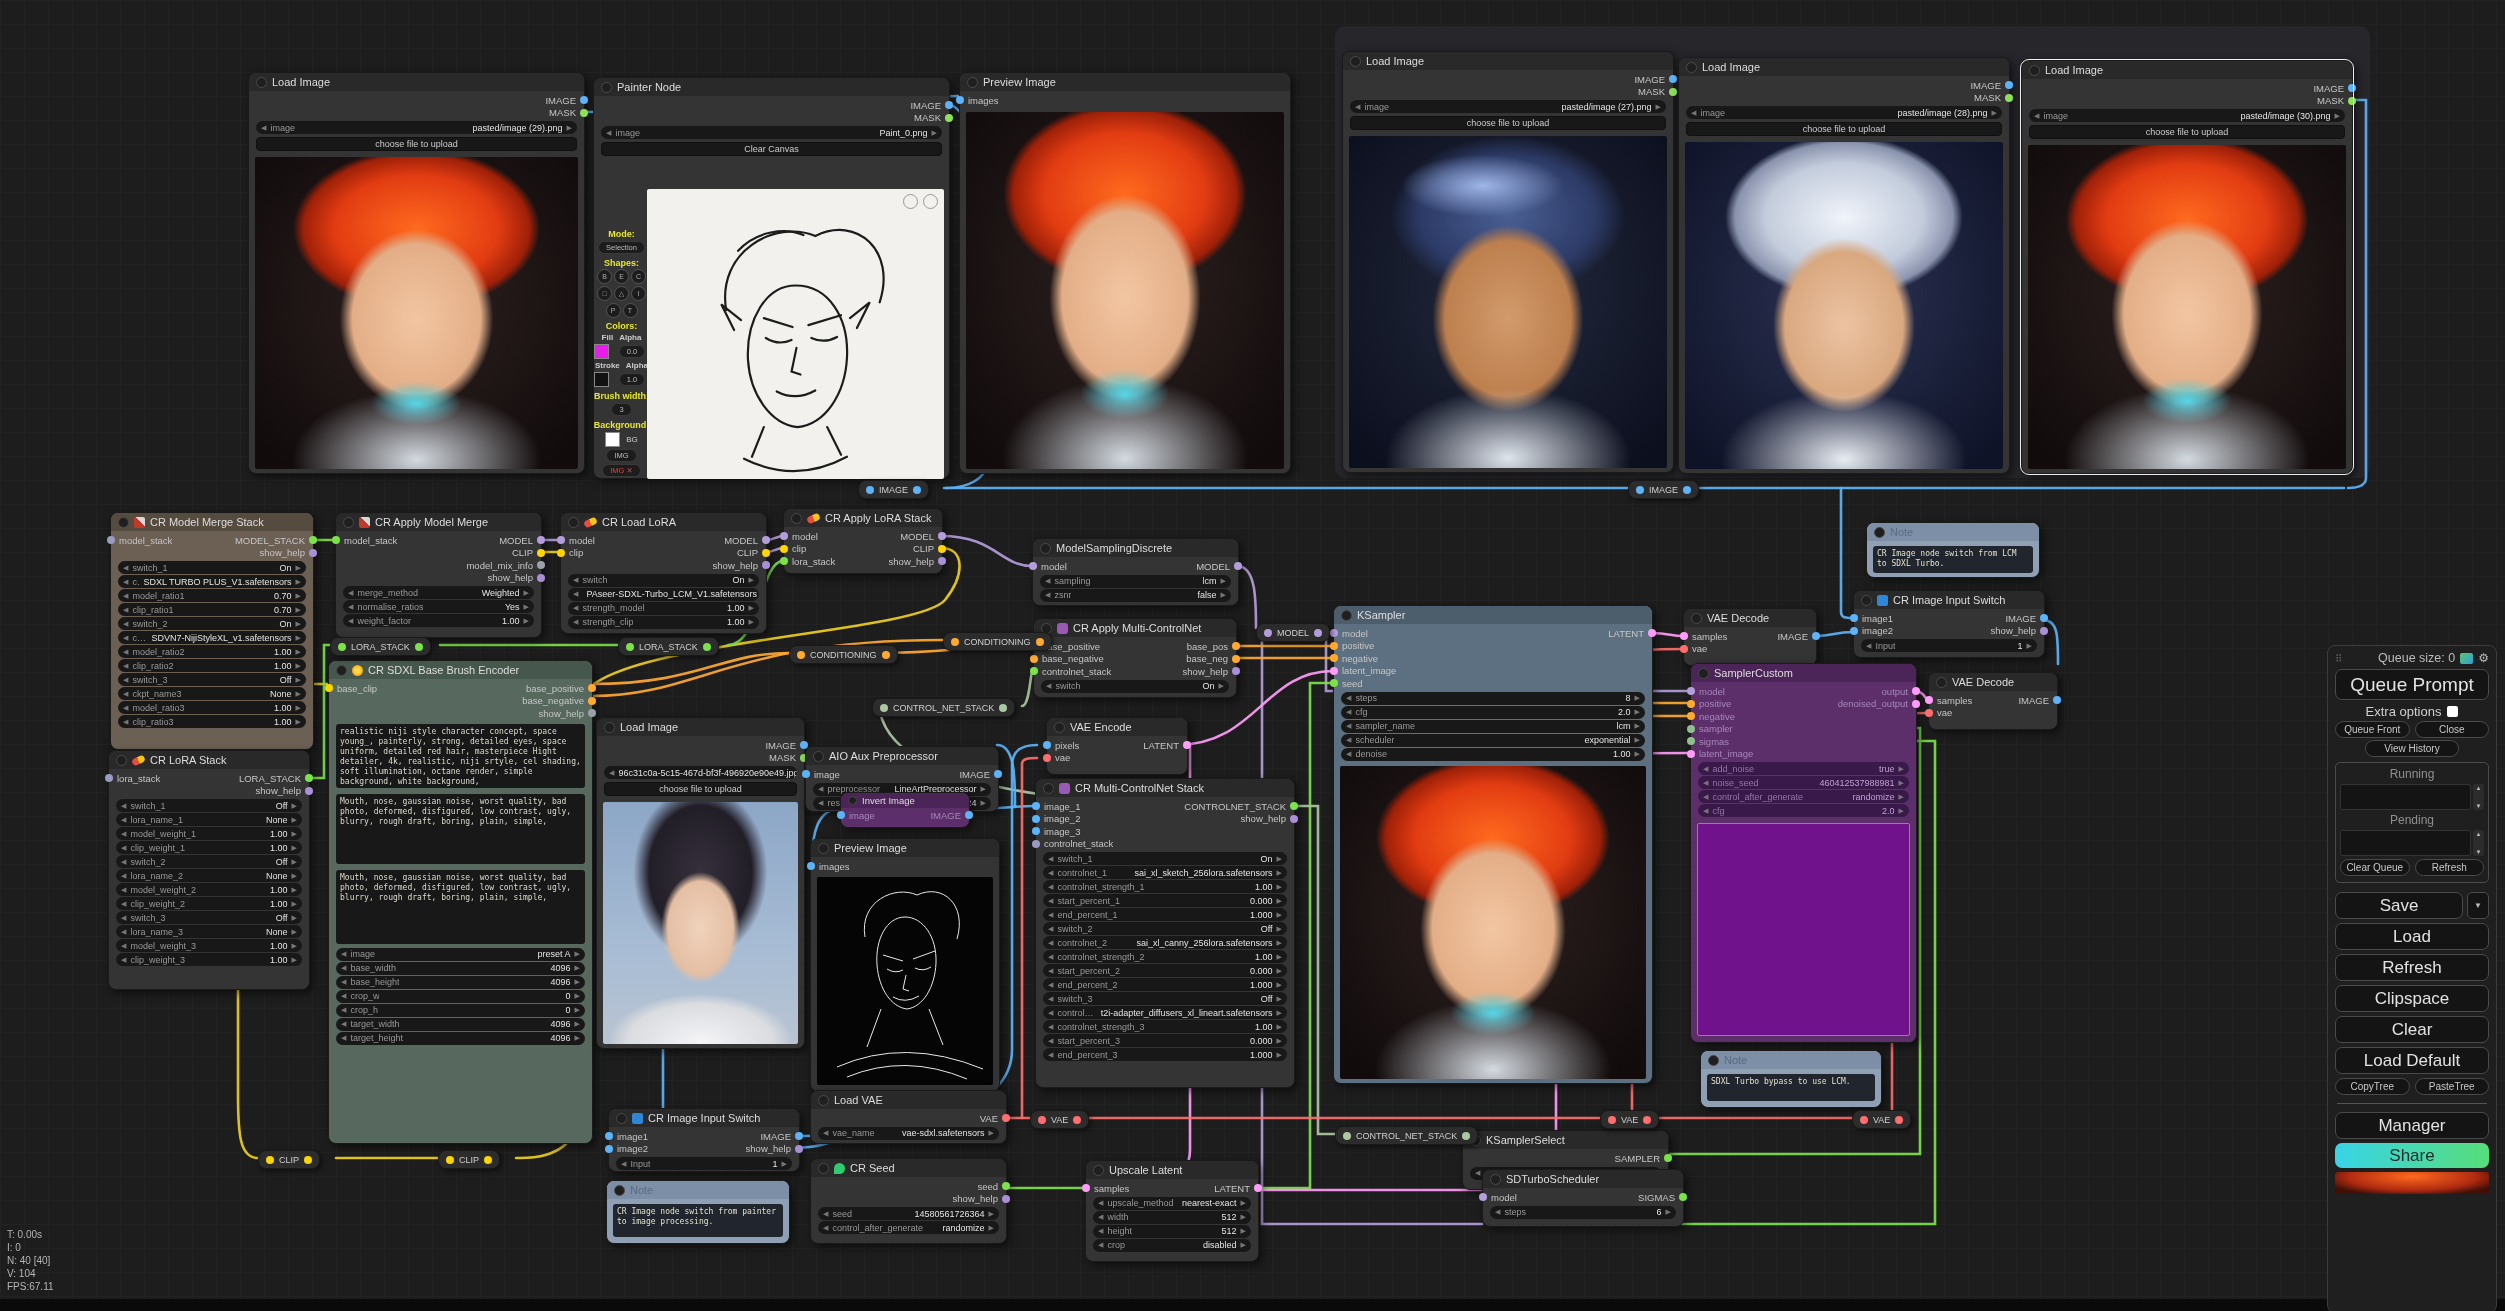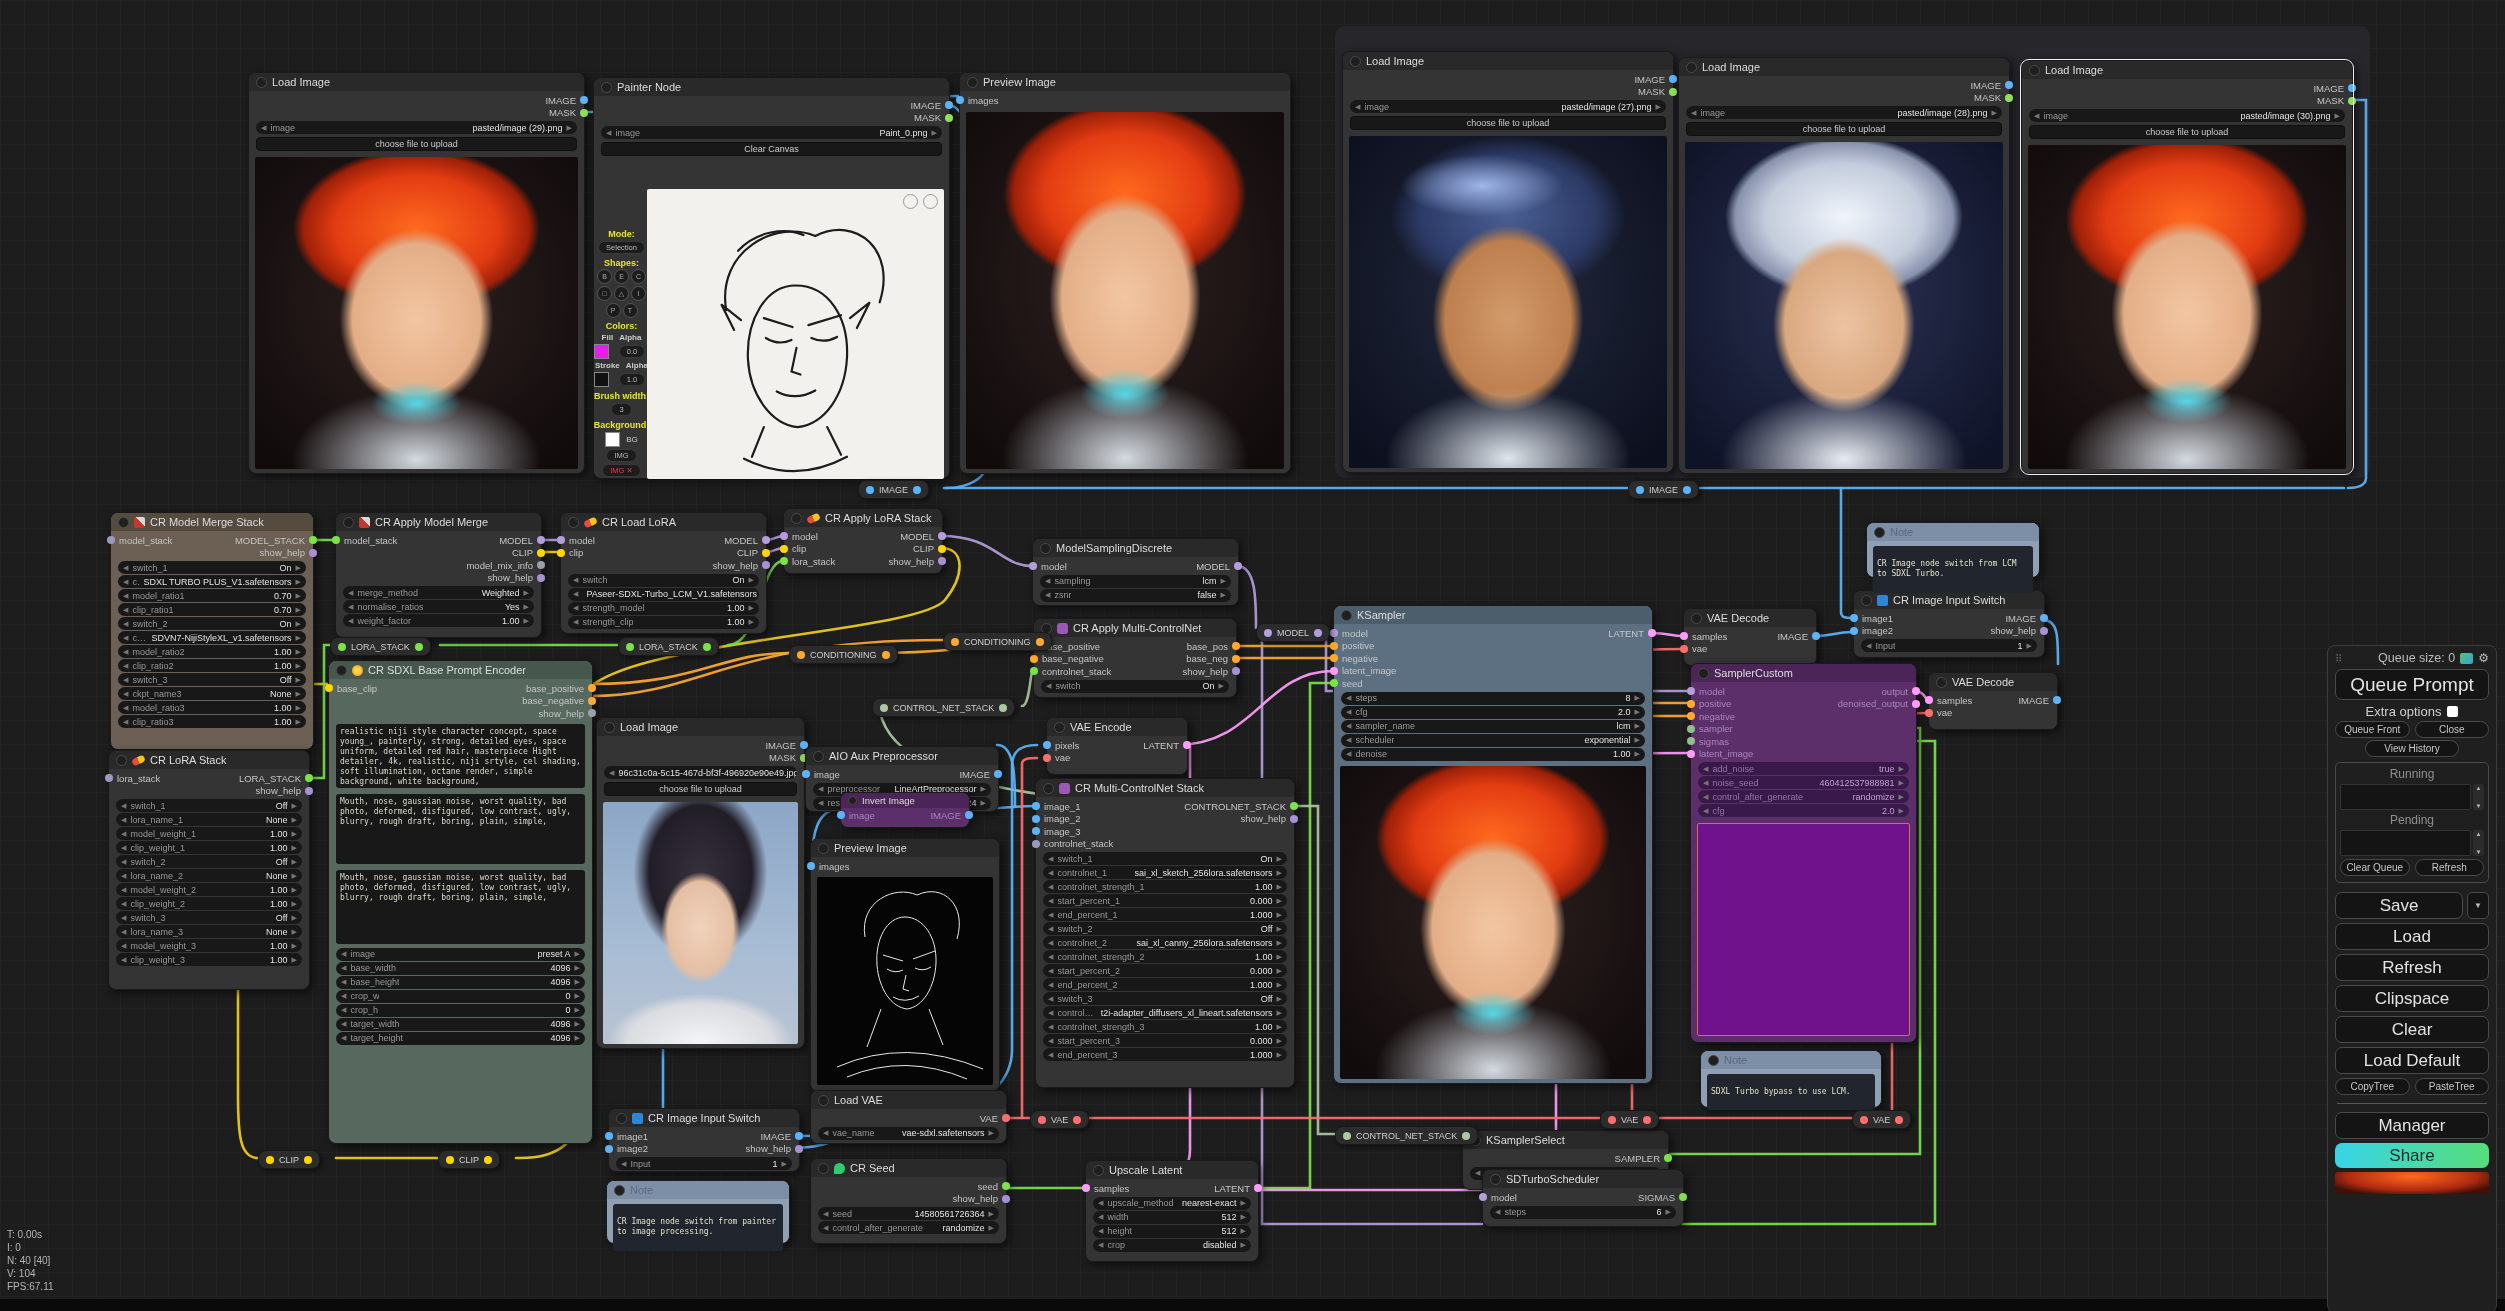--- a/index.html
+++ b/index.html
@@ -38,21 +38,21 @@
   .wv{margin-left:auto;color:#e4e4e4}
   .arr{color:#777;font-size:7px;flex:0 0 auto}
   .nbtn{height:12px;line-height:12px;margin:2px 7px;background:#181818;border:1px solid #101010;
     border-radius:4px;text-align:center;font-size:9px;color:#ccc;cursor:pointer}
   .portrait{margin:4px 6px;border-radius:2px}
   .ta{margin:3px 7px;background:#181818;border-radius:3px;padding:3px 4px;
     font:8px/1.25 "DejaVu Sans Mono",monospace;color:#dcdccc;overflow:hidden}
   
   .note{--bd:#8fa0b5;--hd:#7d8fa6}
   .note .nhead{color:#5a6a80}
-  .note .ntext{flex:1;margin:5px 6px 6px;background:#20252e;border-radius:3px;padding:13px 4px;
+  .note .ntext{flex:1;margin:5px 6px 6px;background:#20252e;border-radius:3px;padding:3px 4px;
     font:8px/1.3 "DejaVu Sans Mono",monospace;color:#e2e2c8}
   
   .bypass{--bd:#5c2f6b;--hd:#4b2458;color:#b28fc4}
   .bypass .prow{color:#a887ba}
   .bypass .widget{background:#39194a}
   .bypass .wl{color:#9673a8}.bypass .wv{color:#c19fd4}
   .purple-area{flex:1;margin:5px 6px 6px;background:#70128c;border:1px solid #d86a5a;border-radius:2px}
   
   .ylab{color:#e6e62e;font-weight:bold;font-size:9px;margin:3px 0 1px;text-align:center}
   .pcol{position:absolute;left:0;top:148px;width:55px;display:flex;flex-direction:column;align-items:center}
@@ -935,21 +935,21 @@
           <span class="wv">1.00</span>
     <span class="arr">▶</span>
   </div>
 </div>
   </div>
 
   <div class="node" style="left:328px;top:660px;width:263px;height:482px;--bd:#57695e;--hd:#46584d">
     <div class="nhead">
         <i class="ndot"></i>
         <i class="ic ic-sun"></i>
-        <span>CR SDXL Base Prompt Encoder</span>
+        <span>CR SDXL Base Brush Encoder</span>
       </div>
     <div class="ports">
   <div class="prow">
     <span class="pin">
             <i class="dot" style="background: rgb(255, 213, 0);"></i>
             <span class="pname">base_clip</span>
           </span>
     <span class="pout">
             <span class="pname">base_positive</span>
             <i class="dot" style="background: rgb(255, 169, 49);"></i>

